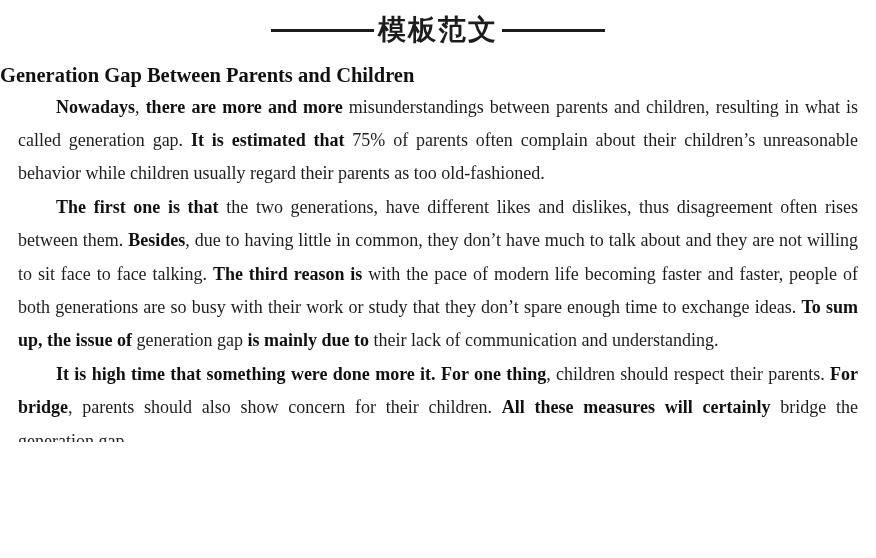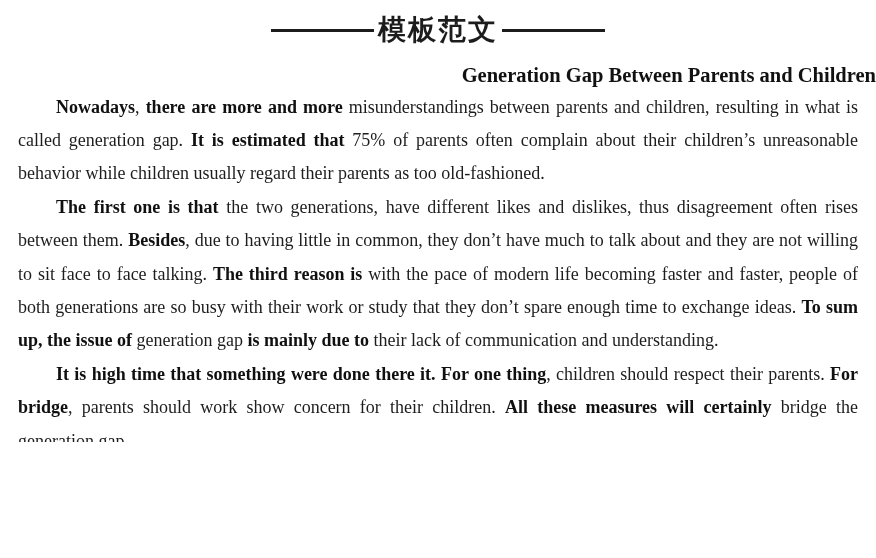--- a/index.html
+++ b/index.html
@@ -33,21 +33,21 @@
     font-family: "Liberation Sans", sans-serif;
     font-weight: bold;
     font-size: 28px;
     letter-spacing: 2px;
     line-height: 1;
     color: #1c1c1c;
     white-space: nowrap;
   }
   .essay-title {
     margin: 16px 0 0 0;
-    text-align: right;
+    text-align: left;
     font-size: 20.5px;
     font-weight: bold;
     color: #111111;
     line-height: 1.2;
   }
   .essay-body {
     margin: 3px 18px 0 18px;
     text-align: justify;
     font-size: 18px;
     line-height: 33.4px;
@@ -74,16 +74,16 @@
     <span class="rule"></span>
     <span class="badge-text">模板范文</span>
     <span class="rule"></span>
   </div>
 
   <h1 class="essay-title">Generation Gap Between Parents and Children</h1>
 
   <div class="essay-body" id="essay-body">
       <p class="essay-paragraph"><b>Nowadays</b><span>, </span><b>there are more and more</b><span> misunderstandings between parents and children, resulting in what is called generation gap. </span><b>It is estimated that</b><span> 75% of parents often complain about their children’s unreasonable behavior while children usually regard their parents as too old-fashioned.</span></p>
       <p class="essay-paragraph"><b>The first one is that</b><span> the two generations, have different likes and dislikes, thus disagreement often rises between them. </span><b>Besides</b><span>, due to having little in common, they don’t have much to talk about and they are not willing to sit face to face talking. </span><b>The third reason is</b><span> with the pace of modern life becoming faster and faster, people of both generations are so busy with their work or study that they don’t spare enough time to exchange ideas. </span><b>To sum up, the issue of</b><span> generation gap </span><b>is mainly due to</b><span> their lack of communication and understanding.</span></p>
-      <p class="essay-paragraph"><b>It is high time that something were done there it. For one thing</b><span>, children should respect their parents. </span><b>For bridge</b><span>, parents should work show concern for their children. </span><b>All these measures will certainly</b><span> bridge the generation gap.</span></p>
+      <p class="essay-paragraph"><b>It is high time that something were done more it. For one thing</b><span>, children should respect their parents. </span><b>For bridge</b><span>, parents should also show concern for their children. </span><b>All these measures will certainly</b><span> bridge the generation gap.</span></p>
     </div>
 
 </div>
 
 </body></html>

